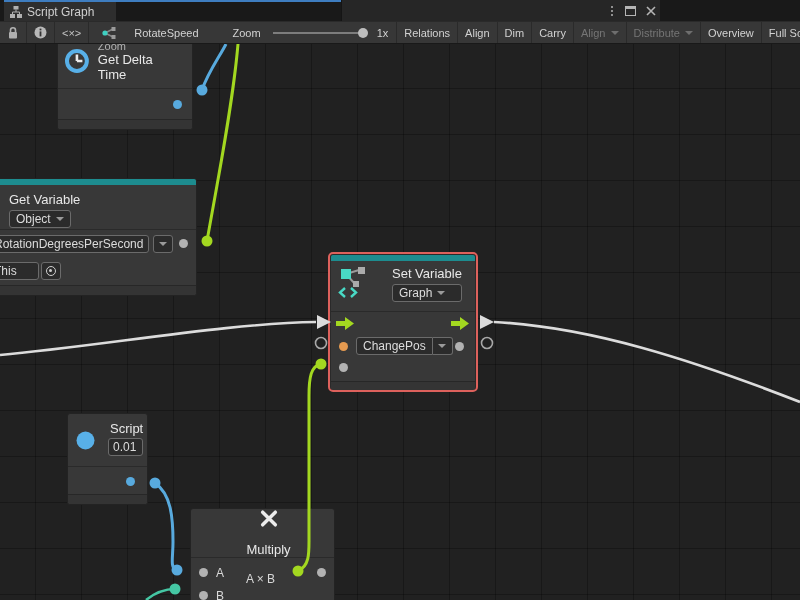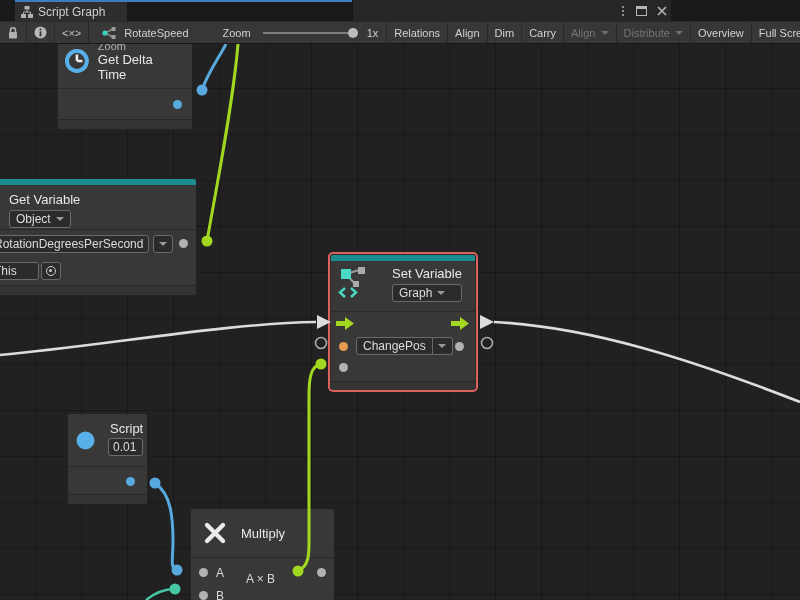--- a/index.html
+++ b/index.html
@@ -1,41 +1,41 @@
 <!DOCTYPE html>
 <html><head>
 <meta charset="utf-8">
 <style>
   * { margin:0; padding:0; box-sizing:border-box; }
   html,body { width:800px; height:600px; overflow:hidden; background:#191919;
     font-family:"Liberation Sans", sans-serif; }
   .window { position:relative; width:800px; height:600px; }
 
   
-  .tabbar { position:absolute; left:15px; top:0; width:656px; height:21px; background:#191919; }
+  .tabbar { position:absolute; left:4px; top:0; width:656px; height:21px; background:#191919; }
   .tabwell-right { position:absolute; left:337px; top:0; height:21px; right:0; background:#262626; border-left:1px solid #151515; }
   .focusline { position:absolute; left:0; top:0; width:337px; height:2px; background:#3e7dc0; }
   .tab { position:absolute; left:0; top:2px; height:19px; width:112px; background:#2e2e2e;
     display:flex; align-items:center; padding:0 6px; color:#cfcfcf; font-size:12px; gap:5px; }
   .winctrl { position:absolute; top:0; right:4px; height:21px; display:flex; align-items:center; gap:10px; }
   .kebab { display:flex; flex-direction:column; gap:2px; padding:2px; }
   .kebab i { width:2px; height:2px; border-radius:50%; background:#b5b5b5; }
   .maxbox { width:11px; height:10px; border:1px solid #b5b5b5; border-top:3px solid #b5b5b5; }
 
   
   .toolbar { position:absolute; left:0; top:21px; width:800px; height:23px; background:#373737;
     border-top:1px solid #2a2a2a; border-bottom:1px solid #191919;
     display:flex; align-items:stretch; color:#d2d2d2; font-size:11px; }
   .tbtn { display:flex; align-items:center; justify-content:center; padding:0 7px;
     border-right:1px solid #2a2a2a; white-space:nowrap; }
   .tbtn.icononly { width:30px; }
   .tbtn.codebtn { width:86px; color:#c5c5c5; }
   .tbtn.disabled { color:#757575; }
   .tbtn.last { border-right:none; }
-  .graphname { display:flex; align-items:center; gap:7px; padding:0 10px 0 12px; }
+  .graphname { display:flex; align-items:center; gap:17px; padding:0 10px 0 12px; }
   .zoomgrp { display:flex; align-items:center; gap:12px; padding:0 8px 0 24px; border-right:1px solid #2a2a2a; }
   .slider { position:relative; width:92px; height:2px; background:#7d7d7d; }
   .slider .handle { position:absolute; right:-3px; top:-4px; width:10px; height:10px; border-radius:50%; background:#bdbdbd; }
   .caret { display:inline-block; width:0; height:0; border:4px solid transparent; border-top-color:#9a9a9a; margin-left:5px; transform:translateY(2px); }
   .caret.dim { border-top-color:#6e6e6e; }
 
   
   .canvas { position:absolute; left:0; top:44px; width:800px; height:556px; overflow:hidden;
     background-color:#212121;
     background-image:
@@ -97,21 +97,21 @@
 
   #node-float { left:67px; top:369px; width:81px; }
   #node-float .hdr { position:relative; height:52px; }
   #node-float .hdr .icon { position:absolute; left:8px; top:17px; }
   #node-float .hdr .ntitle { position:absolute; left:42px; top:7px; }
   #node-float .hdr .field { position:absolute; left:40px; top:24px; width:35px; padding:0 4px; }
   #node-float .body { position:relative; height:28px; }
   #node-float .body .dot { position:absolute; right:12px; top:10px; }
 
   #node-multiply { left:190px; top:464px; width:145px; height:140px; }
-  #node-multiply .hdr { display:flex; align-items:center; gap:14px; padding:0 0 0 12px; height:48px; }
+  #node-multiply .hdr { display:flex; align-items:center; gap:14px; padding:0 0 0 12px; height:48px;flex-direction:column; }
   #node-multiply .row { position:relative; height:22px; font-size:12px; color:#d8d8d8; }
   #node-multiply .row .dot.l { position:absolute; left:8px; top:6px; }
   #node-multiply .row .dot.r { position:absolute; right:8px; top:6px; }
   #node-multiply .row .lbl { position:absolute; left:25px; top:4px; }
   #node-multiply .row .outlbl { position:absolute; left:55px; top:4px; }
 </style>
 </head>
 <body>
 
 <div class="window">

